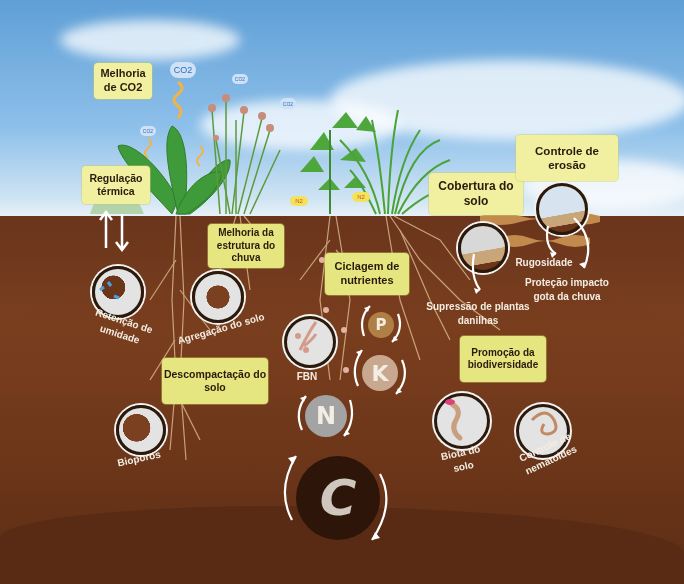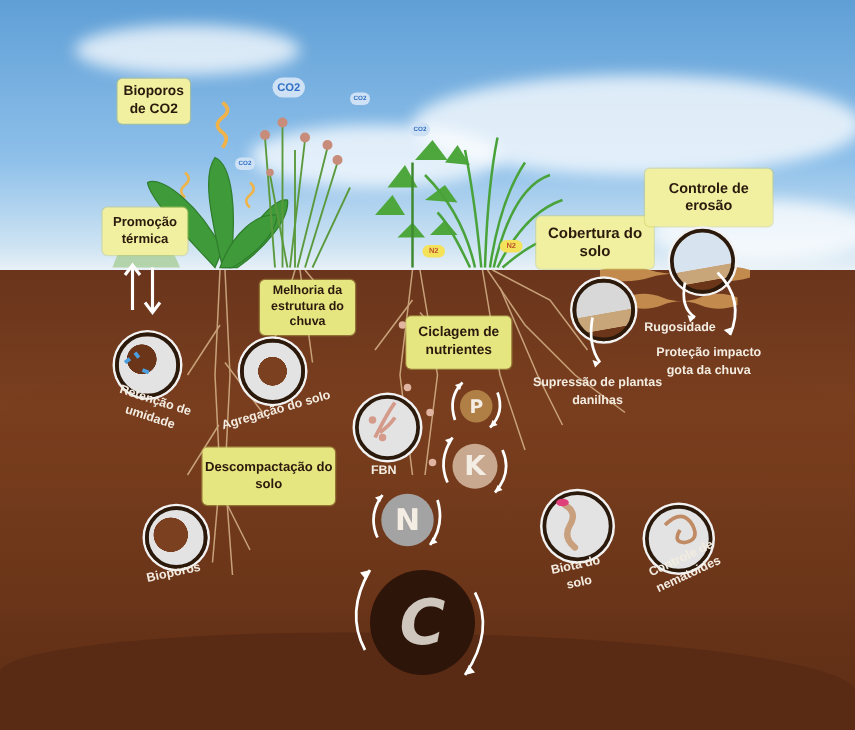--- a/index.html
+++ b/index.html
@@ -11,22 +11,22 @@
     background:linear-gradient(180deg,#6a351c 0%,#7a3f1f 30%,#6b3519 70%,#5b2d14 100%);}
   .soil-band{position:absolute;left:0;width:684px;border-radius:50% 50% 0 0;}
   .label{position:absolute;background:#e6e681;color:#2b1a0c;font-weight:bold;text-align:center;
     border-radius:4px;line-height:1.25;display:flex;align-items:center;justify-content:center;
     box-shadow:0 0 0 1px rgba(200,200,90,0.4);}
   .label.pale{background:#f0f0a0;}
   .wlabel{position:absolute;color:#f3ece1;font-weight:bold;font-size:10px;text-align:center;line-height:1.35;}
   .circle{position:absolute;border-radius:50%;background:#e3e3e3;border:3px solid #2b1a0c;box-shadow:0 0 0 2px #f2f2f2;overflow:hidden;}
   .nut{position:absolute;border-radius:50%;display:flex;align-items:center;justify-content:center;
     font-weight:bold;color:#f4ede3;font-family:"DejaVu Sans",sans-serif;}
-  .co2{position:absolute;background:#cfe1f5;color:#2f6fc4;font-weight:bold;border-radius:10px;
-    display:flex;align-items:center;justify-content:center;margin-left:48px;}
+  .co2{position:absolute;background:#cfe1f5;color:#2f6fc4;font-weight:normal;border-radius:10px;
+    display:flex;align-items:center;justify-content:center;}
   svg{position:absolute;overflow:visible;}
 </style>
 </head>
 <body>
 
 <div id="scene">
 
   <div class="sky-cloud" style="left:60px;top:20px;width:180px;height:40px;"></div>
   <div class="sky-cloud" style="left:330px;top:60px;width:360px;height:80px;"></div>
   <div class="sky-cloud" style="left:200px;top:100px;width:200px;height:50px;"></div>
@@ -138,27 +138,28 @@
         <circle cx="318" cy="350" r="3"></circle>
         <circle cx="346" cy="370" r="3"></circle>
     </g>
   </svg>
 
   <svg style="left:0;top:0;" width="684" height="584">
     <path d="M106 248 L106 212 M100 220 L106 212 L112 220" stroke="#fff" stroke-width="2.5" fill="none"></path>
     <path d="M122 214 L122 250 M116 242 L122 250 L128 242" stroke="#fff" stroke-width="2.5" fill="none"></path>
   </svg>
 
-  <div class="label pale" style="left:94px;top:63px;width:58px;height:36px;font-size:11px;">Bioporos de CO2</div>
-  <div class="label pale" style="left:82px;top:166px;width:68px;height:38px;font-size:10.5px;">Promoção térmica</div>
+  <div class="label pale" style="left:94px;top:63px;width:58px;height:36px;font-size:11px;">Melhoria de CO2</div>
+  <div class="label pale" style="left:82px;top:166px;width:68px;height:38px;font-size:10.5px;">Regulação térmica</div>
   <div class="label" style="left:208px;top:224px;width:76px;height:44px;font-size:10px;">Melhoria da estrutura do chuva</div>
   <div class="label" style="left:325px;top:253px;width:84px;height:42px;font-size:11px;">Ciclagem de nutrientes</div>
   <div class="label pale" style="left:429px;top:173px;width:94px;height:42px;font-size:12px;">Cobertura do solo</div>
   <div class="label pale" style="left:516px;top:135px;width:102px;height:46px;font-size:11.5px;">Controle de erosão</div>
   <div class="label" style="left:162px;top:358px;width:106px;height:46px;font-size:10.5px;">Descompactação do solo</div>
+  <div class="label" style="left:460px;top:336px;width:86px;height:46px;font-size:10px;">Promoção da biodiversidade</div>
 
   <div class="circle" style="left:92px;top:266px;width:46px;height:46px;background:radial-gradient(circle at 40% 40%,#6b3519 0 30%,#e3e3e3 31%);"></div>
   <div class="circle" style="left:192px;top:271px;width:46px;height:46px;background:radial-gradient(circle at 50% 50%,#7a4020 0 35%,#e3e3e3 36%);"></div>
   <div class="circle" style="left:116px;top:405px;width:44px;height:44px;background:radial-gradient(circle at 40% 45%,#7a4020 0 38%,#e3e3e3 39%);"></div>
   <div class="circle" style="left:284px;top:316px;width:46px;height:46px;background:#e3e3e3;"></div>
   <div class="circle" style="left:458px;top:223px;width:44px;height:44px;background:linear-gradient(170deg,#d8d8d8 0 55%,#c9a57a 56% 80%,#6b3519 81%);"></div>
   <div class="circle" style="left:536px;top:183px;width:46px;height:46px;background:linear-gradient(170deg,#d7e3ee 0 60%,#c9a57a 61% 80%,#6b3519 81%);"></div>
   <div class="circle" style="left:434px;top:393px;width:50px;height:50px;"></div>
   <div class="circle" style="left:516px;top:404px;width:48px;height:48px;"></div>
 

